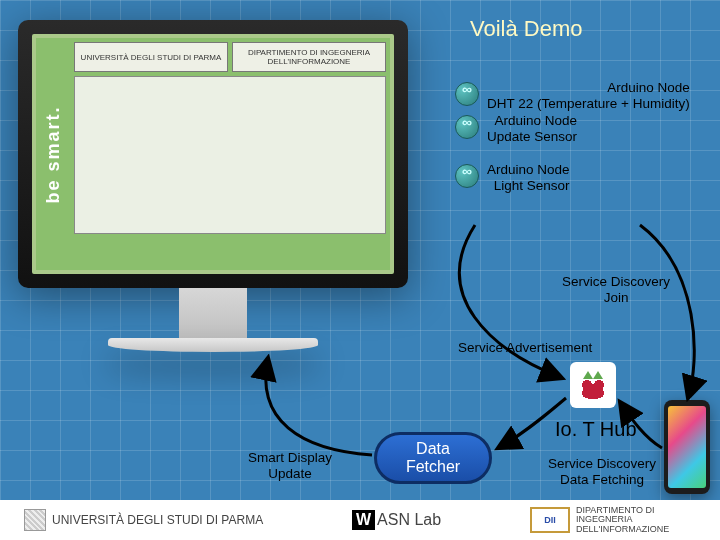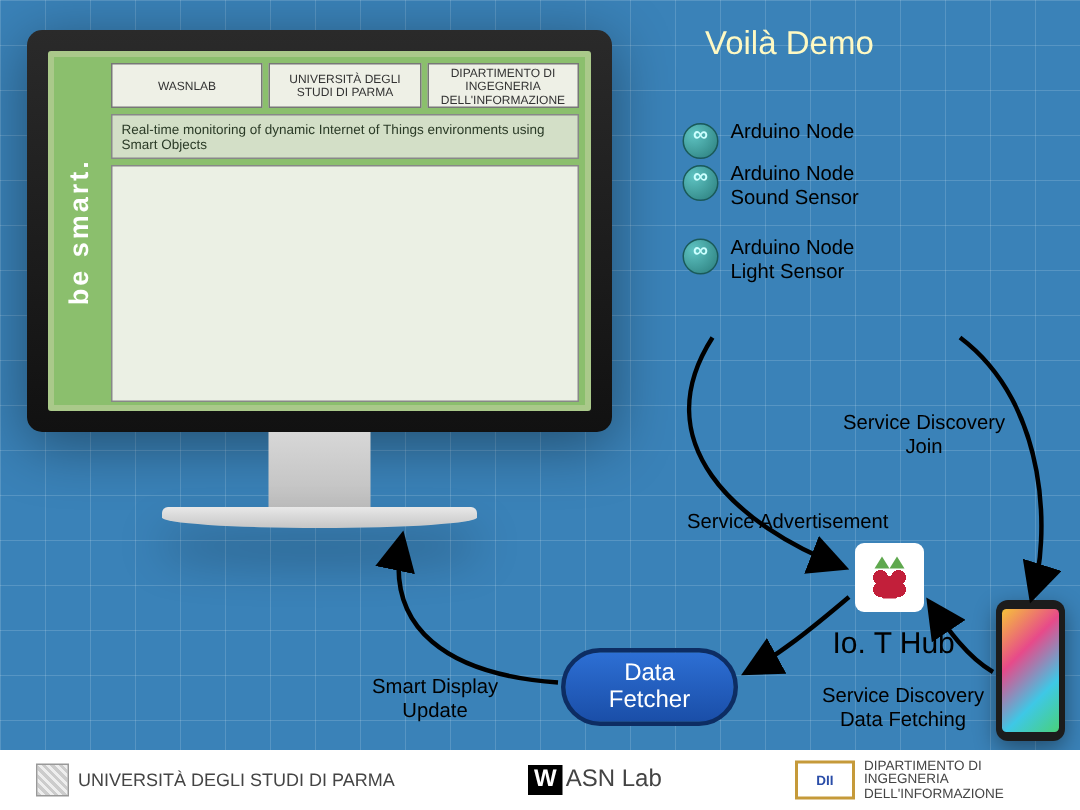--- a/index.html
+++ b/index.html
@@ -88,21 +88,21 @@
   }
 
   
   .title {
     position: absolute; left: 470px; top: 16px;
     color: #fef9c3; font-size: 22px;
   }
 
   
   .nodes { position: absolute; left: 455px; top: 80px; width: 240px; }
-  .node { display:flex; align-items:flex-start; gap:8px; margin-bottom: 2px; }
+  .node { display:flex; align-items:flex-start; gap:8px; margin-bottom: 2px; text-align: right; }
   .node-icon {
     width: 24px; height: 24px; flex-shrink:0;
     border-radius: 50%;
     background: radial-gradient(circle at 30% 30%, #5ec3c2, #2a7c7b);
     border: 1px solid #1a5a59;
     position: relative;
     margin-top: 2px;
   }
   .node-icon::before {
     content:"∞"; color:#cff; position:absolute; left:0; right:0; top:-2px;
@@ -203,47 +203,46 @@
 <body>
 
 <div class="monitor">
   <div class="screen-bezel">
     <div class="screen">
       <div class="screen-sidebar">
         <span>be smart.</span>
       </div>
       <div class="screen-content">
         <div class="logo-row">
-          <div class="logo-box">WASNLAB</div>
           <div class="logo-box">UNIVERSITÀ DEGLI STUDI DI PARMA</div>
           <div class="logo-box">DIPARTIMENTO DI INGEGNERIA DELL'INFORMAZIONE</div>
         </div>
-        <div class="caption-box">Real-time monitoring of dynamic Internet of Things environments using Smart Objects</div>
         <div class="content-box"></div>
       </div>
     </div>
   </div>
   <div class="stand-neck"></div>
   <div class="stand-base"></div>
 </div>
 
 <div class="title">Voilà Demo</div>
 
 <div class="nodes">
   <div class="node">
     <div class="node-icon"></div>
     <div class="node-text">
       <span>Arduino Node</span><br>
+      <span>DHT 22 (Temperature + Humidity)</span>
     </div>
   </div>
   <div class="node">
     <div class="node-icon"></div>
     <div class="node-text">
       <span>Arduino Node</span><br>
-      <span>Sound Sensor</span>
+      <span>Update Sensor</span>
     </div>
   </div>
   <div class="node">
     <div class="node-icon"></div>
     <div class="node-text">
       <span>Arduino Node</span><br>
       <span>Light Sensor</span>
     </div>
   </div>
 </div>

